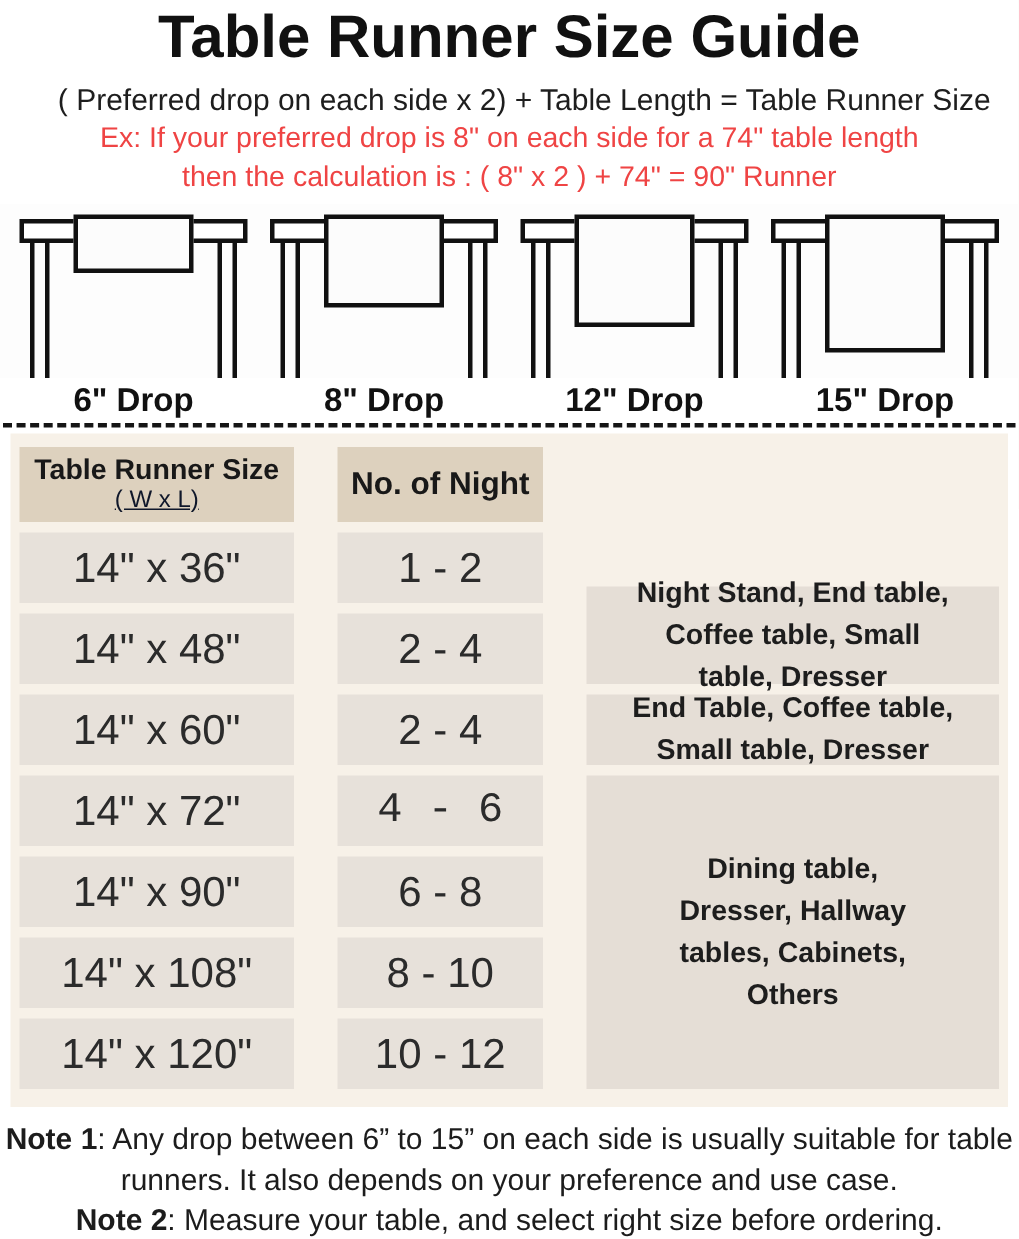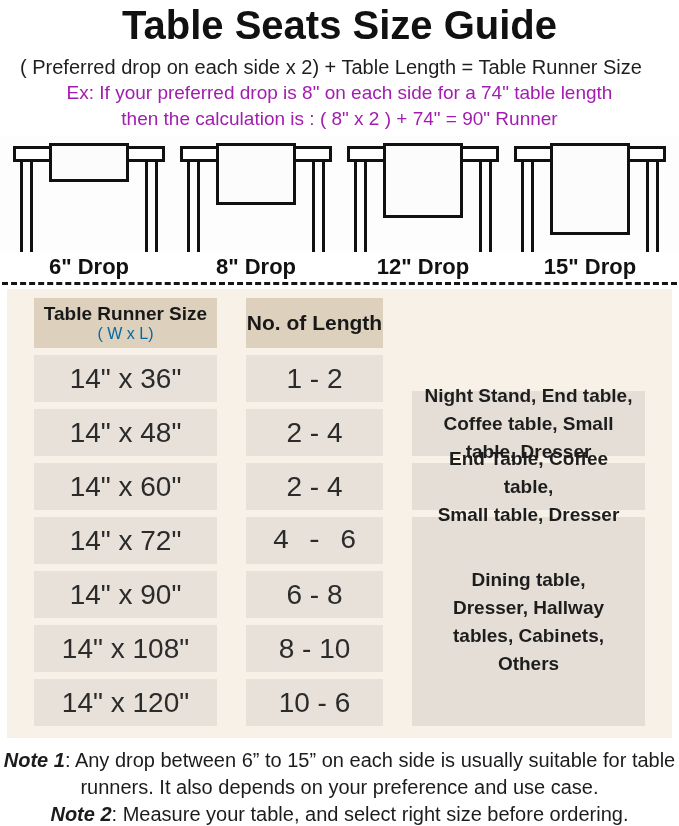--- a/index.html
+++ b/index.html
@@ -16,24 +16,24 @@
     width:679px;height:826px;overflow:hidden;
     font-family:"Liberation Sans",sans-serif;
     color:var(--text-dark);
   }
   .page{width:679px;height:826px;position:relative;background:#fff;}
   .page-title{
     text-align:center;font-size:40px;font-weight:700;color:#111;
     letter-spacing:0px;margin:2px 0 6px;line-height:46px;
   }
   .formula-line{
-    font-size:20px;color:#1e1e1e;line-height:26px;margin-left:20px;
+    text-align:center;font-size:20px;color:#1e1e1e;line-height:26px;margin-left:20px;
   }
   .example-line{
-    text-align:center;font-size:19px;color:#a21caf;line-height:26px;
+    text-align:center;font-size:19px;color:#ef4444;line-height:26px;
   }
   
   .diagram-strip{
     display:flex;justify-content:space-between;
     padding:0 13px;height:116px;margin-top:4px;background:#fdfdfd;
   }
   .diagram{position:relative;width:152px;height:116px;}
   .tabletop{
     position:absolute;left:0;right:0;top:10px;height:16px;
     background:#fff;border:3px solid var(--line-color);z-index:1;
@@ -55,50 +55,50 @@
   .runner.r3{height:92px;}
   .labels-row{
     display:flex;justify-content:space-between;
     padding:0 13px;height:30px;align-items:center;
   }
   .drop-label{width:152px;text-align:center;font-size:22px;font-weight:700;color:#111;}
   .dashed-divider{border-top:3px dashed #151515;margin:0 2px;}
   
   .size-panel{
     margin:4px 7px 0;background:var(--panel-bg);
-    padding:9px 27px 12px;
+    padding:9px 6px 12px;
     display:grid;
     grid-template-columns:183px 137px 1fr;
     grid-template-rows:50px repeat(7,47px);
     gap:7px 29px;
   }
   .hcell,.cell,.tcell{
     display:flex;flex-direction:column;align-items:center;justify-content:center;
     text-align:center;
   }
   .hcell{background:var(--header-cell-bg);font-weight:700;font-size:21px;color:#181818;}
-  .hcell .sub{font-weight:400;font-size:16px;line-height:18px;color:#0369a1;}
+  .hcell .sub{font-weight:400;font-size:16px;line-height:18px;color:#0f172a;text-decoration:underline;}
   .hcell .main{line-height:22px;}
   .hcell.col1 .main{font-size:19px;}
   .cell{background:var(--cell-bg);font-size:28px;font-weight:400;color:#2b2b2b;}
   .tcell{
     background:var(--types-cell-bg);font-size:19px;font-weight:700;
     line-height:28px;color:#1d1d1d;padding:4px 10px;
   }
   .tcell span{display:block;}
   
   .notes{margin-top:9px;text-align:center;font-size:20px;line-height:27px;color:#1c1c1c;padding:0 2px;}
-  .note-label{font-weight:700;font-style:italic;}
+  .note-label{font-weight:700;}
 </style>
 </head>
 <body>
 
 <div class="page">
 
-  <h1 class="page-title">Table Seats Size Guide</h1>
+  <h1 class="page-title">Table Runner Size Guide</h1>
 
   <p class="formula-line">( Preferred drop on each side x 2) + Table Length = Table Runner Size</p>
   <p class="example-line">Ex: If your preferred drop is 8" on each side for a 74" table length</p>
   <p class="example-line">then the calculation is : ( 8" x 2 ) + 74" = 90" Runner</p>
 
   <div class="diagram-strip">
     <div class="diagram">
       <div class="tabletop"></div>
       <div class="leg left"></div>
       <div class="leg right"></div>
@@ -132,36 +132,36 @@
   </div>
 
   <div class="dashed-divider"></div>
 
   <div class="size-panel">
 
     <div class="hcell col1" style="grid-column:1;grid-row:1;">
       <span class="main">Table Runner Size</span>
       <span class="sub">( W x L)</span>
     </div>
-    <div class="hcell" style="grid-column:2;grid-row:1;">No. of Length</div>
+    <div class="hcell" style="grid-column:2;grid-row:1;">No. of Night</div>
 
     <div class="cell" style="grid-column:1;grid-row:2;">14" x 36"</div>
     <div class="cell" style="grid-column:2;grid-row:2;">1 - 2</div>
     <div class="cell" style="grid-column:1;grid-row:3;">14" x 48"</div>
     <div class="cell" style="grid-column:2;grid-row:3;">2 - 4</div>
     <div class="cell" style="grid-column:1;grid-row:4;">14" x 60"</div>
     <div class="cell" style="grid-column:2;grid-row:4;">2 - 4</div>
     <div class="cell" style="grid-column:1;grid-row:5;">14" x 72"</div>
     <div class="cell" style="grid-column:2;grid-row:5;font-family:Liberation Mono, monospace;">4 - 6</div>
     <div class="cell" style="grid-column:1;grid-row:6;">14" x 90"</div>
     <div class="cell" style="grid-column:2;grid-row:6;">6 - 8</div>
     <div class="cell" style="grid-column:1;grid-row:7;">14" x 108"</div>
     <div class="cell" style="grid-column:2;grid-row:7;text-align:right;">8 - 10</div>
     <div class="cell" style="grid-column:1;grid-row:8;">14" x 120"</div>
-    <div class="cell" style="grid-column:2;grid-row:8;">10 - 6</div>
+    <div class="cell" style="grid-column:2;grid-row:8;">10 - 12</div>
 
     <div class="tcell" style="grid-column:3;grid-row:2 / span 2;margin-top:36px;">
       <span>Night Stand, End table,</span>
       <span>Coffee table, Small</span>
       <span>table, Dresser</span>
     </div>
     <div class="tcell" style="grid-column:3;grid-row:5 / span 4;">
       <span>Dining table,</span>
       <span>Dresser, Hallway</span>
       <span>tables, Cabinets,</span>

